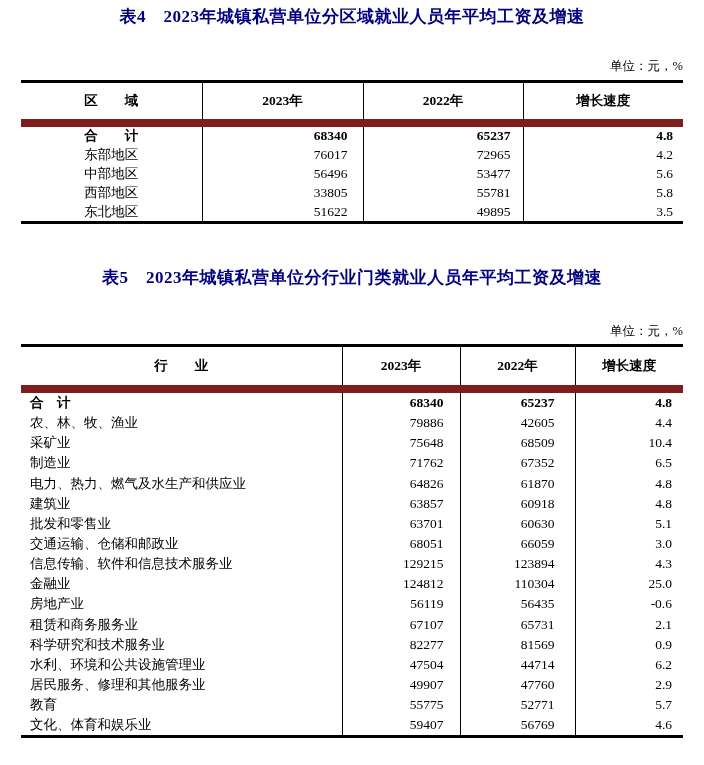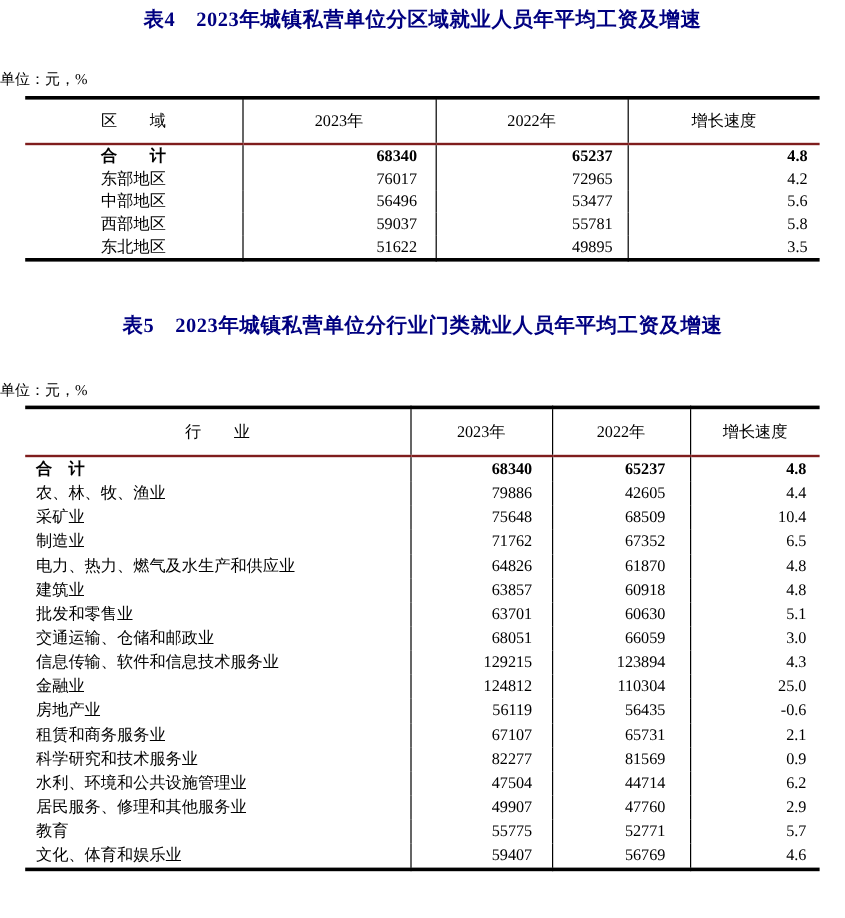--- a/index.html
+++ b/index.html
@@ -24,21 +24,21 @@
     font-size: 17px;
     line-height: 20px;
     padding-top: 7px;
     letter-spacing: 0.5px;
   }
   .title.title5 {
     padding-top: 0;
     margin-top: 44px;
   }
   .unit {
-    text-align: left;
+    text-align: right;
     margin-right: 21px;
     font-size: 12.5px;
     line-height: 16px;
     margin-top: 31px;
   }
   .unit.unit5 {
     margin-top: 35px;
   }
   table.t {
     border-collapse: collapse;
@@ -51,22 +51,22 @@
     font-size: 13.5px;
   }
   table.t5 { margin-top: 5px; }
   .t th, .t td {
     padding: 0;
     vertical-align: middle;
     overflow: hidden;
     white-space: nowrap;
   }
   .t th {
-    font-weight: normal;
-    border-bottom: 2px solid #7f1d1d;
+    font-weight: bold;
+    border-bottom: 8px solid #7f1d1d;
   }
   .t th + th, .t td + td {
     border-left: 1.5px solid #000;
   }
   .t4 th { height: 36px; }
   .t4 td { height: 18.8px; }
   .t5 th { height: 38px; }
   .t5 td { height: 20.15px; }
   .t4 td.c0 { text-align: center; }
   .t5 td.c0 { text-align: left; padding-left: 9px; }
@@ -116,21 +116,21 @@
           <td class="c3">4.2</td>
         </tr>
         <tr>
           <td class="c0">中部地区</td>
           <td class="c1">56496</td>
           <td class="c2">53477</td>
           <td class="c3">5.6</td>
         </tr>
         <tr>
           <td class="c0">西部地区</td>
-          <td class="c1">59037</td>
+          <td class="c1">33805</td>
           <td class="c2">55781</td>
           <td class="c3">5.8</td>
         </tr>
         <tr>
           <td class="c0">东北地区</td>
           <td class="c1">51622</td>
           <td class="c2">49895</td>
           <td class="c3">3.5</td>
         </tr>
       </tbody>

